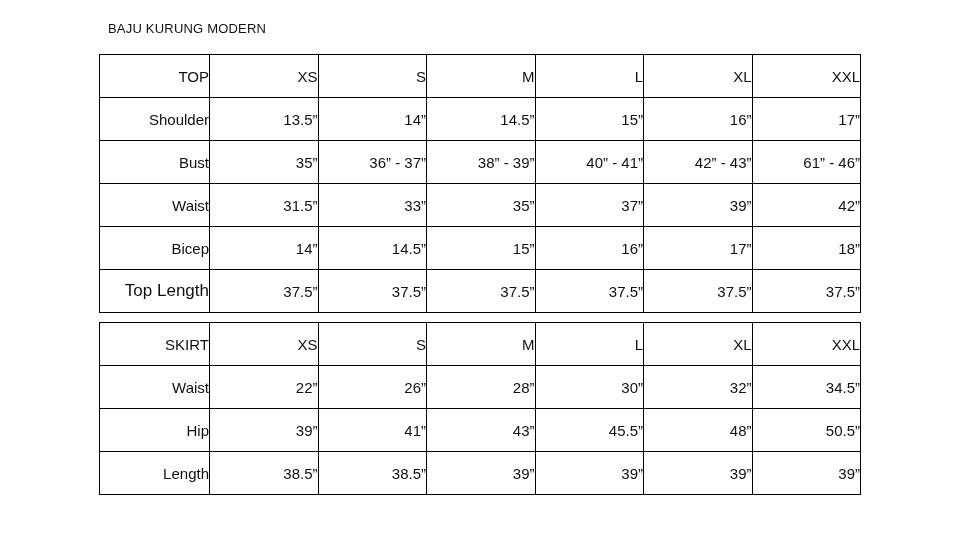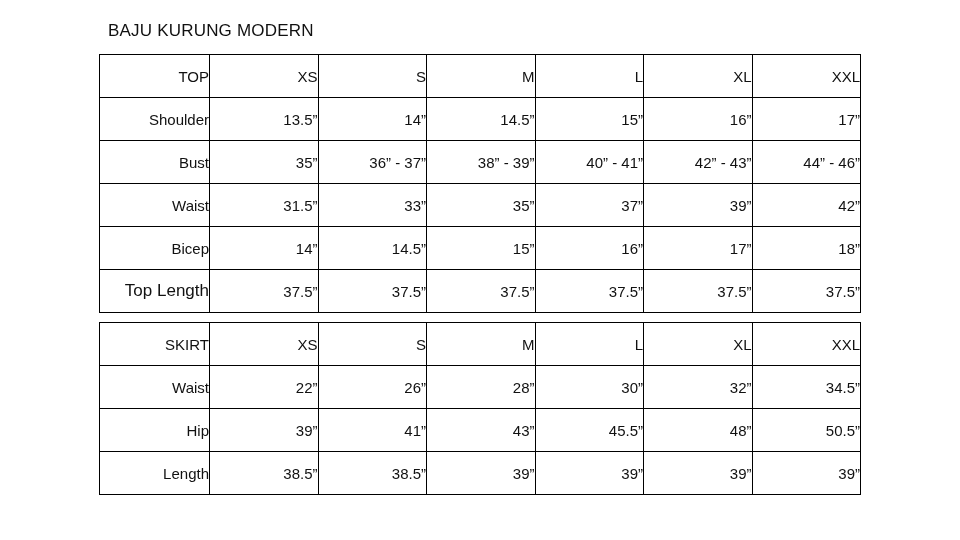--- a/index.html
+++ b/index.html
@@ -17,21 +17,21 @@
   .page {
     position: relative;
     width: 960px;
     height: 540px;
     box-sizing: border-box;
   }
   .title {
     position: absolute;
     left: 108px;
     top: 21px;
-    font-size: 17px;
+    font-size: 13px;
     letter-spacing: 0.2px;
     color: #111111;
     white-space: nowrap;
   }
   .tables {
     position: absolute;
     left: 99px;
     top: 54px;
     width: 762px;
   }
@@ -99,21 +99,21 @@
           <td>16”</td>
           <td>17”</td>
         </tr>
         <tr>
           <td class="cell-label">Bust</td>
           <td>35”</td>
           <td>36” - 37”</td>
           <td>38” - 39”</td>
           <td>40” - 41”</td>
           <td>42” - 43”</td>
-          <td>44” - 46”</td>
+          <td>61” - 46”</td>
         </tr>
         <tr>
           <td class="cell-label">Waist</td>
           <td>31.5”</td>
           <td>33”</td>
           <td>35”</td>
           <td>37”</td>
           <td>39”</td>
           <td>42”</td>
         </tr>

